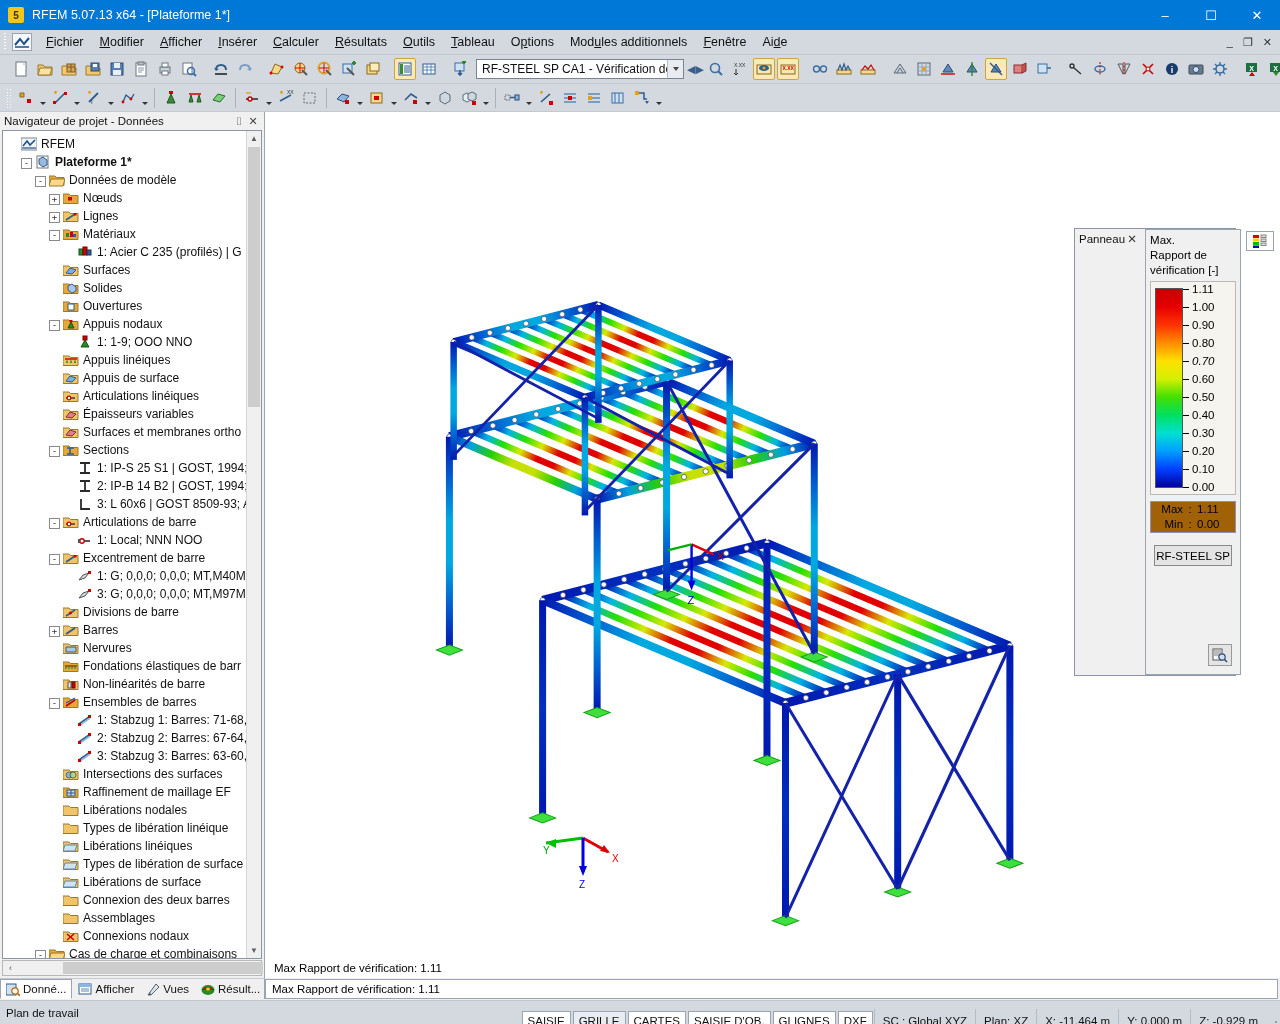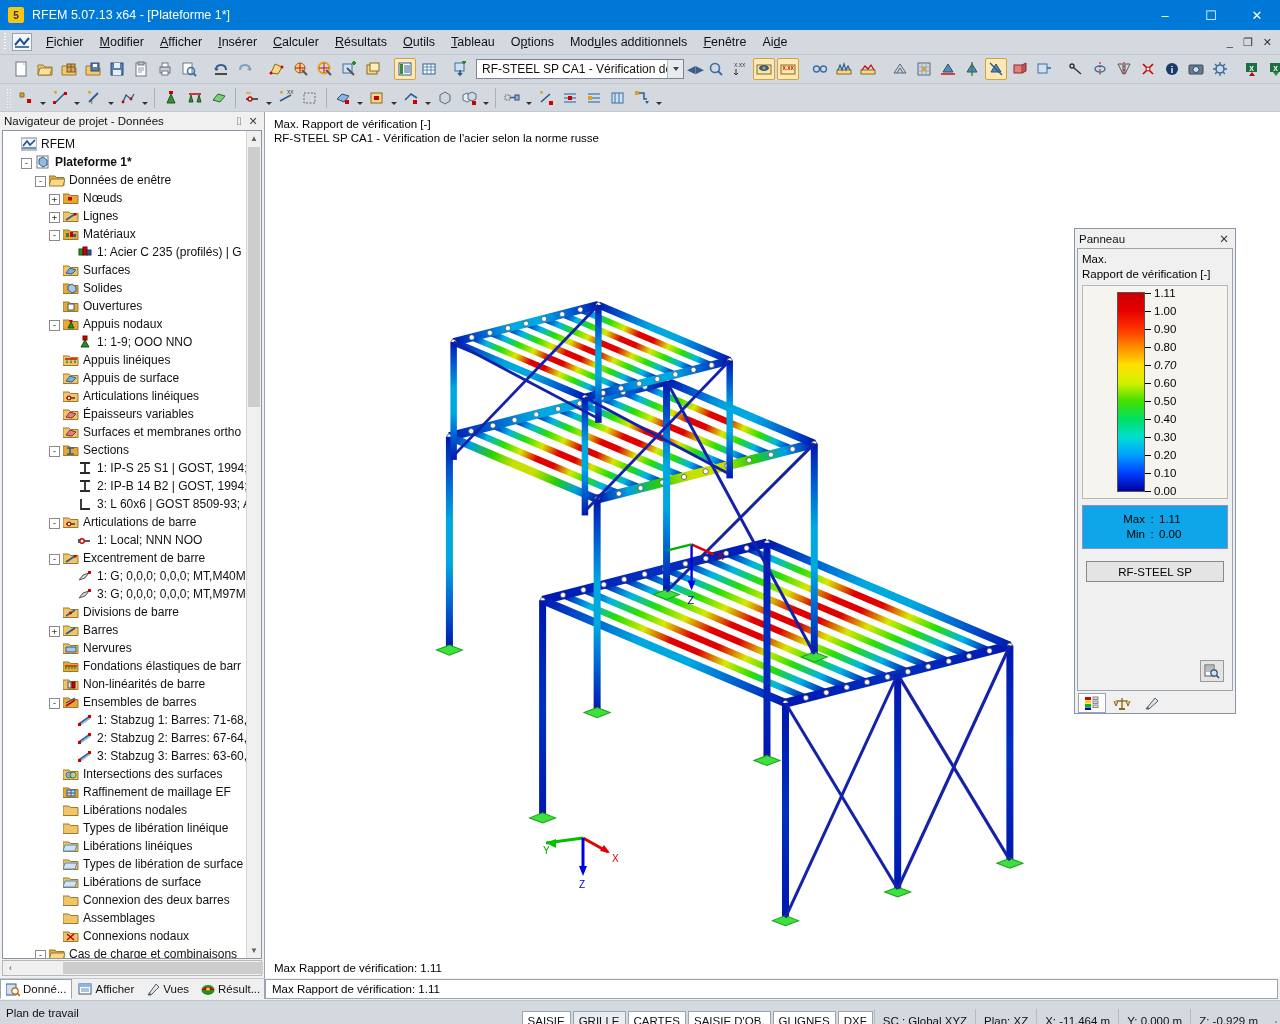--- a/index.html
+++ b/index.html
@@ -162,43 +162,43 @@
   .viewport { flex: 1; background: #fff; position: relative; overflow: hidden; border-left: 1px solid #fff; }
   .vp-title { position: absolute; left: 8px; top: 5px; font-size: 11.5px; color: #000; line-height: 14px; white-space: nowrap; }
   .vp-footer { position: absolute; left: 8px; bottom: 4px; font-size: 11.5px; color: #000; }
   .axis-widget { position: absolute; left: 272px; bottom: 88px; width: 90px; height: 60px; }
   #model-svg { position: absolute; inset: 0; }
 
   
   .panel {
     position: absolute; right: 44px; top: 116px; width: 162px;
     background: #f0f0f0; border: 1px solid #8a96a3;
-    display: flex; flex-direction: column;
+    display: flex; flex-direction: row;
   }
   .panel-head {
     height: 19px; display: flex; align-items: center;
     padding: 0 4px; font-size: 11.5px; color: #111;
   }
   .panel-head .ttl { flex: 1; font-weight: normal; }
   .panel-head .cls { width: 14px; text-align: center; color: #333; }
   .panel-body { background: #f0f0f0; border: 1px solid #9aa5b1; margin: 0 2px; padding: 3px 4px 4px 4px; flex: 1; }
   .panel-lbl { font-size: 11.5px; color: #000; line-height: 15px; }
   .legend-box {
     margin-top: 3px; background: #f6f4ef; border: 1px solid #b8b8b8;
     padding: 6px 4px 6px 4px; display: flex; justify-content: center;
   }
   .legend-inner { position: relative; display: flex; }
   .legend-bar { width: 28px; height: 200px; border: 1px solid #555; }
   .legend-ticks { position: relative; width: 48px; height: 200px; }
   .legend-tick { position: absolute; left: 0; display: flex; align-items: center; height: 12px; }
   .legend-tick .dash { width: 6px; height: 1px; background: #000; margin-right: 3px; }
   .legend-tick .val { font-size: 11.5px; color: #000; font-family: "Liberation Sans", sans-serif; }
   .minmax {
-    margin-top: 6px; background: #0ea5e9; border: 1px solid #8f8fc0;
-    padding: 6px 0;
+    margin-top: 6px; background: #a16207; border: 1px solid #8f8fc0;
+    padding: 0 0;
   }
   .minmax-row {
     display: flex; justify-content: center; gap: 4px;
     font-size: 11.5px; color: #000; line-height: 15px;
   }
   .minmax-row .k { width: 28px; text-align: right; }
   .minmax-row .c { width: 6px; text-align: center; }
   .minmax-row .v { width: 34px; text-align: left; }
   .panel-btn {
     margin: 12px 4px 0 4px; height: 21px; background: #e4e4e4;
@@ -765,21 +765,21 @@
             </div>
             <div class="tnode">
               <div class="indent" style="width: 30px;"></div>
               <div class="exp">-</div>
               <div class="ticon">
                 <svg width="16" height="14" viewBox="0 0 16 14">
                   <path d="M0 3h6l1.5 1.5H15v8H0z" fill="#e8a838" stroke="#9a7b2e"></path>
                   <path d="M2 6h14l-2 7H0z" fill="#fbd887" stroke="#9a7b2e"></path>
                 </svg>
               </div>
-              <div class="tlabel">Données de enêtre</div>
+              <div class="tlabel">Données de modèle</div>
             </div>
             <div class="tnode">
               <div class="indent" style="width: 44px;"></div>
               <div class="exp">+</div>
               <div class="ticon">
                 <svg width="16" height="14" viewBox="0 0 16 14">
                   <path d="M0 3h6l1.5 1.5H15v8H0z" fill="#e8a838" stroke="#9a7b2e"></path>
                   <rect x="5" y="6" width="4" height="3.5" fill="#c00"></rect>
                 </svg>
               </div>
@@ -1270,24 +1270,20 @@
         </div>
       </div>
       <div class="nav-scroll-h">
         <span class="hsb-arrow">‹</span>
         <div class="hsb-thumb"></div>
         <span class="hsb-arrow" style="margin-left:auto">›</span>
       </div>
     </div>
 
     <div class="viewport">
-      <div class="vp-title">
-        <div>Max. Rapport de vérification [-]</div>
-        <div>RF-STEEL SP CA1 - Vérification de l'acier selon la norme russe</div>
-      </div>
 
       <svg id="model-svg" viewBox="0 0 1012 872" preserveAspectRatio="none">
           <defs>
             <linearGradient id="bg0" gradientUnits="userSpaceOnUse" x1="500" y1="430" x2="742.424" y2="532.564">
               <stop offset="0.0%" stop-color="#0018b0"></stop>
               <stop offset="11.1%" stop-color="#00b4e6"></stop>
               <stop offset="22.2%" stop-color="#28e000"></stop>
               <stop offset="33.3%" stop-color="#d8e800"></stop>
               <stop offset="44.4%" stop-color="#e00000"></stop>
               <stop offset="55.6%" stop-color="#e00000"></stop>

